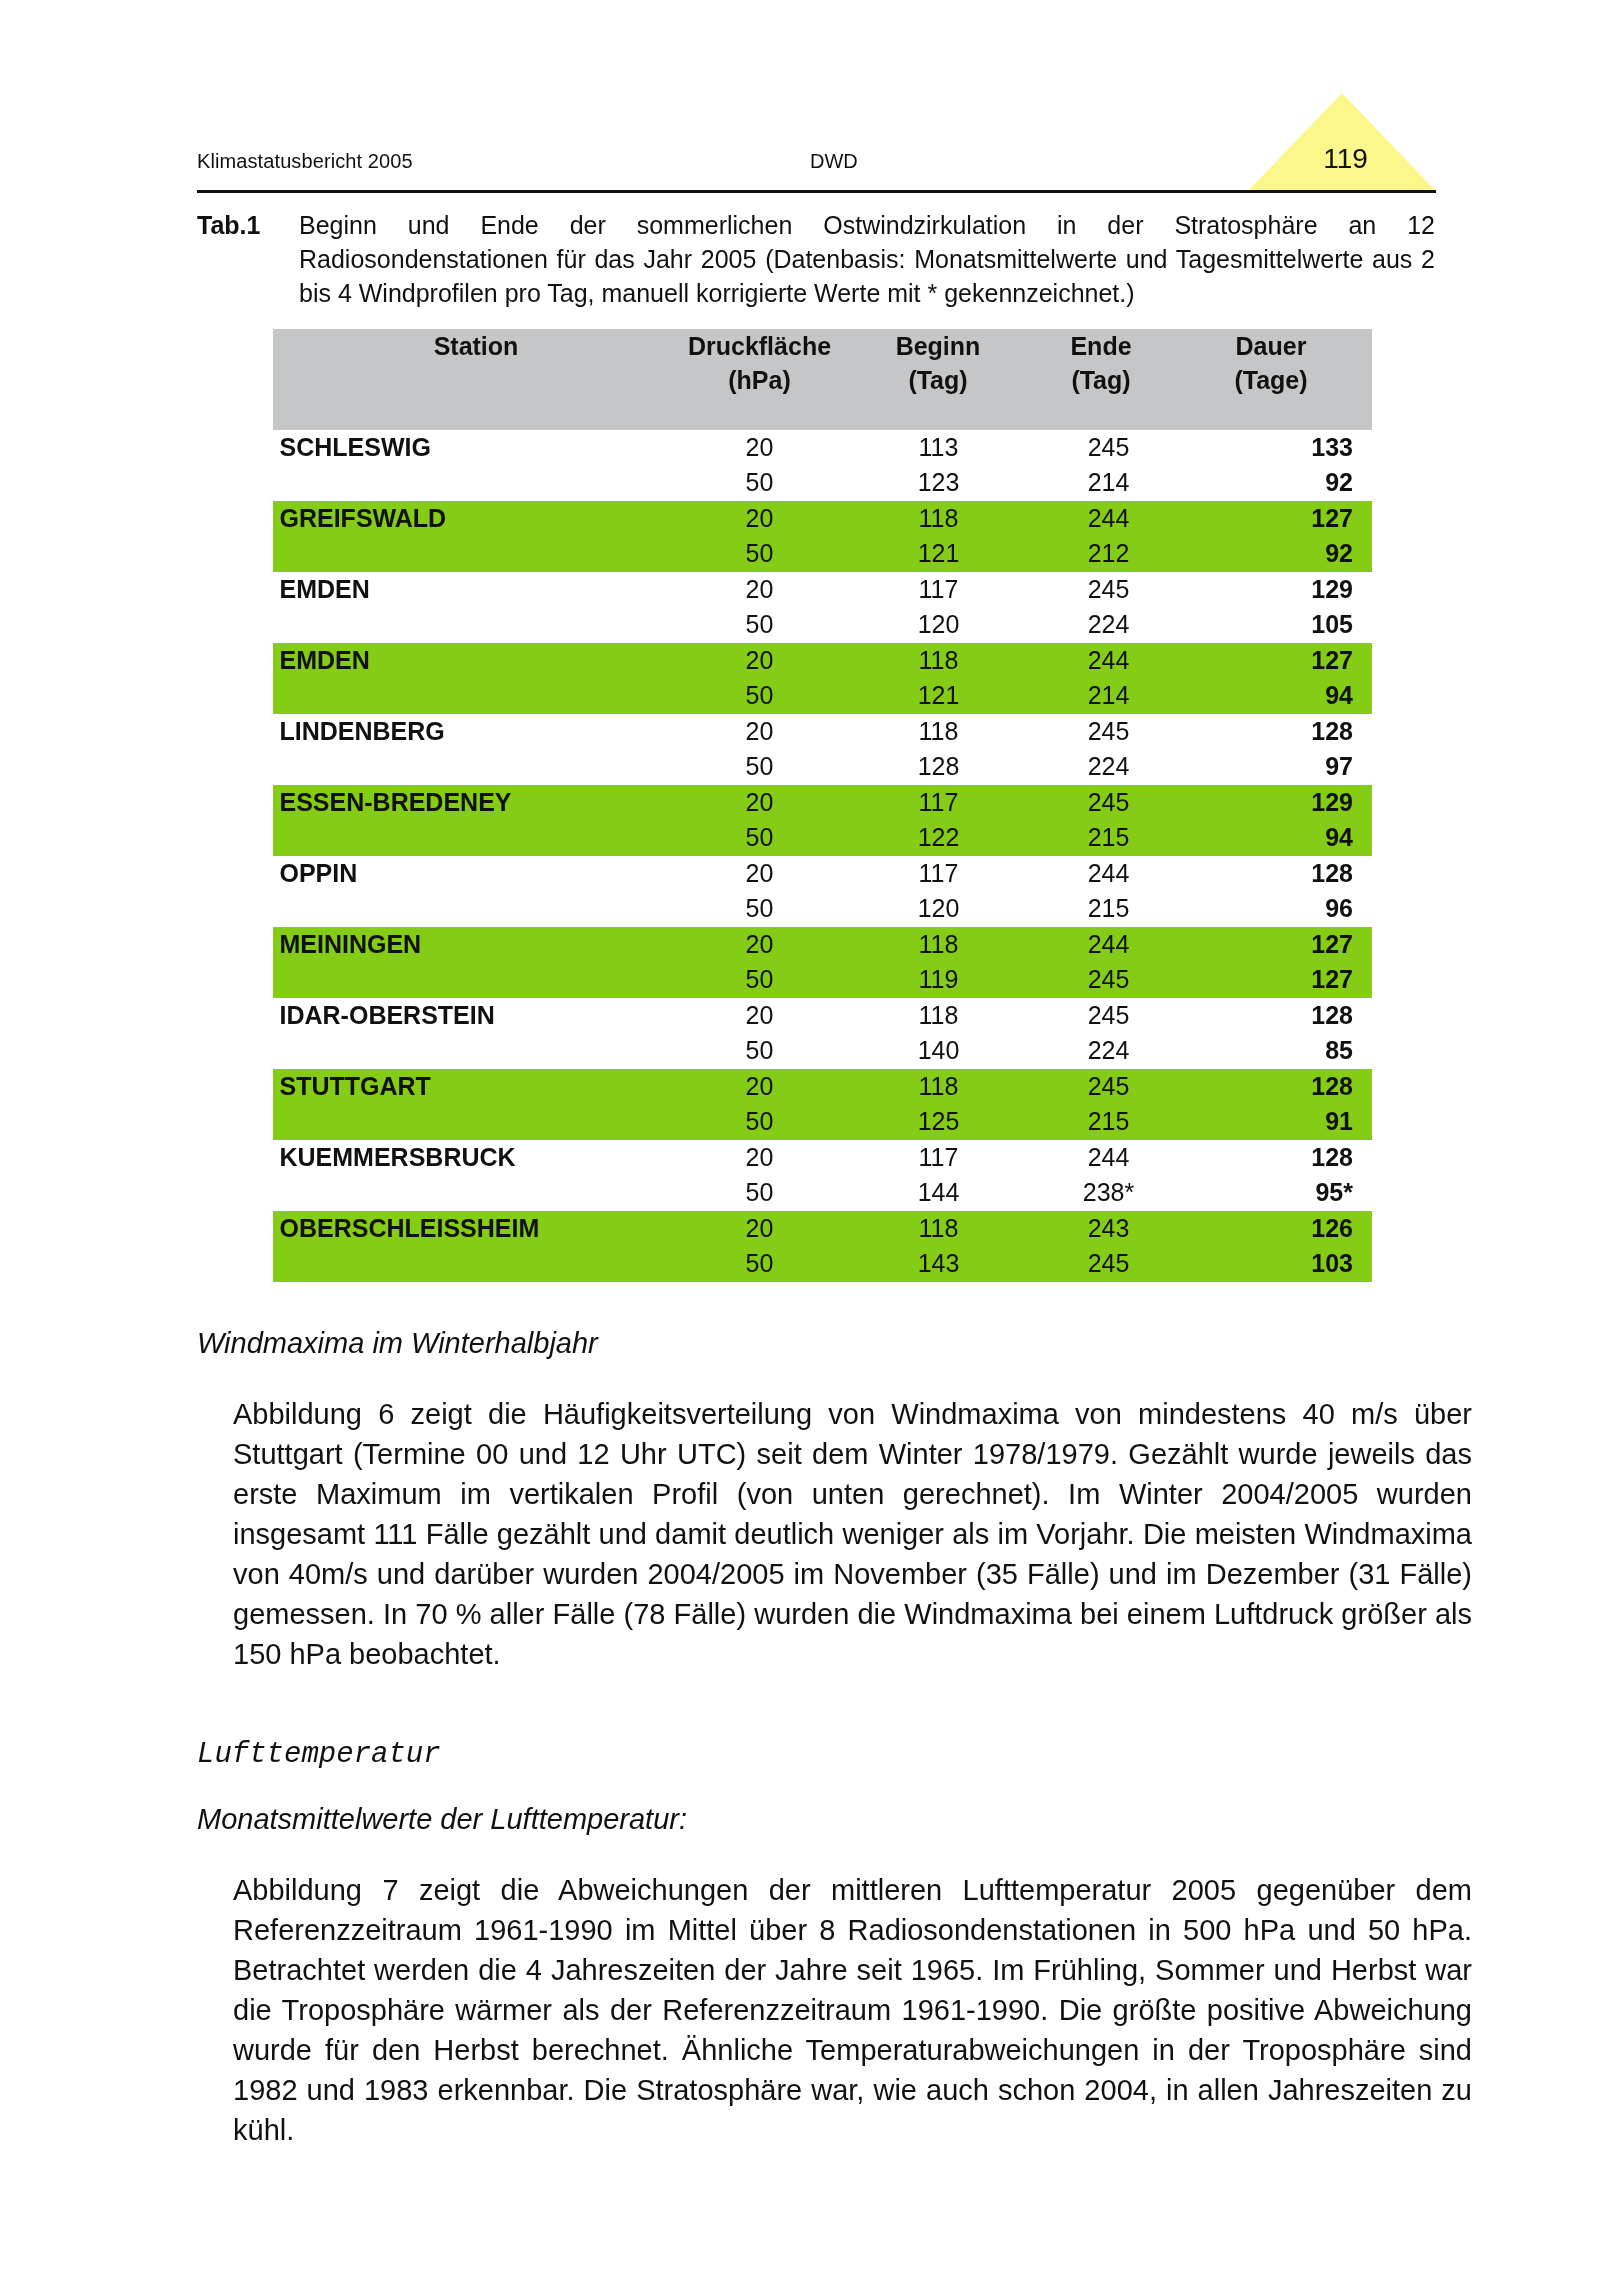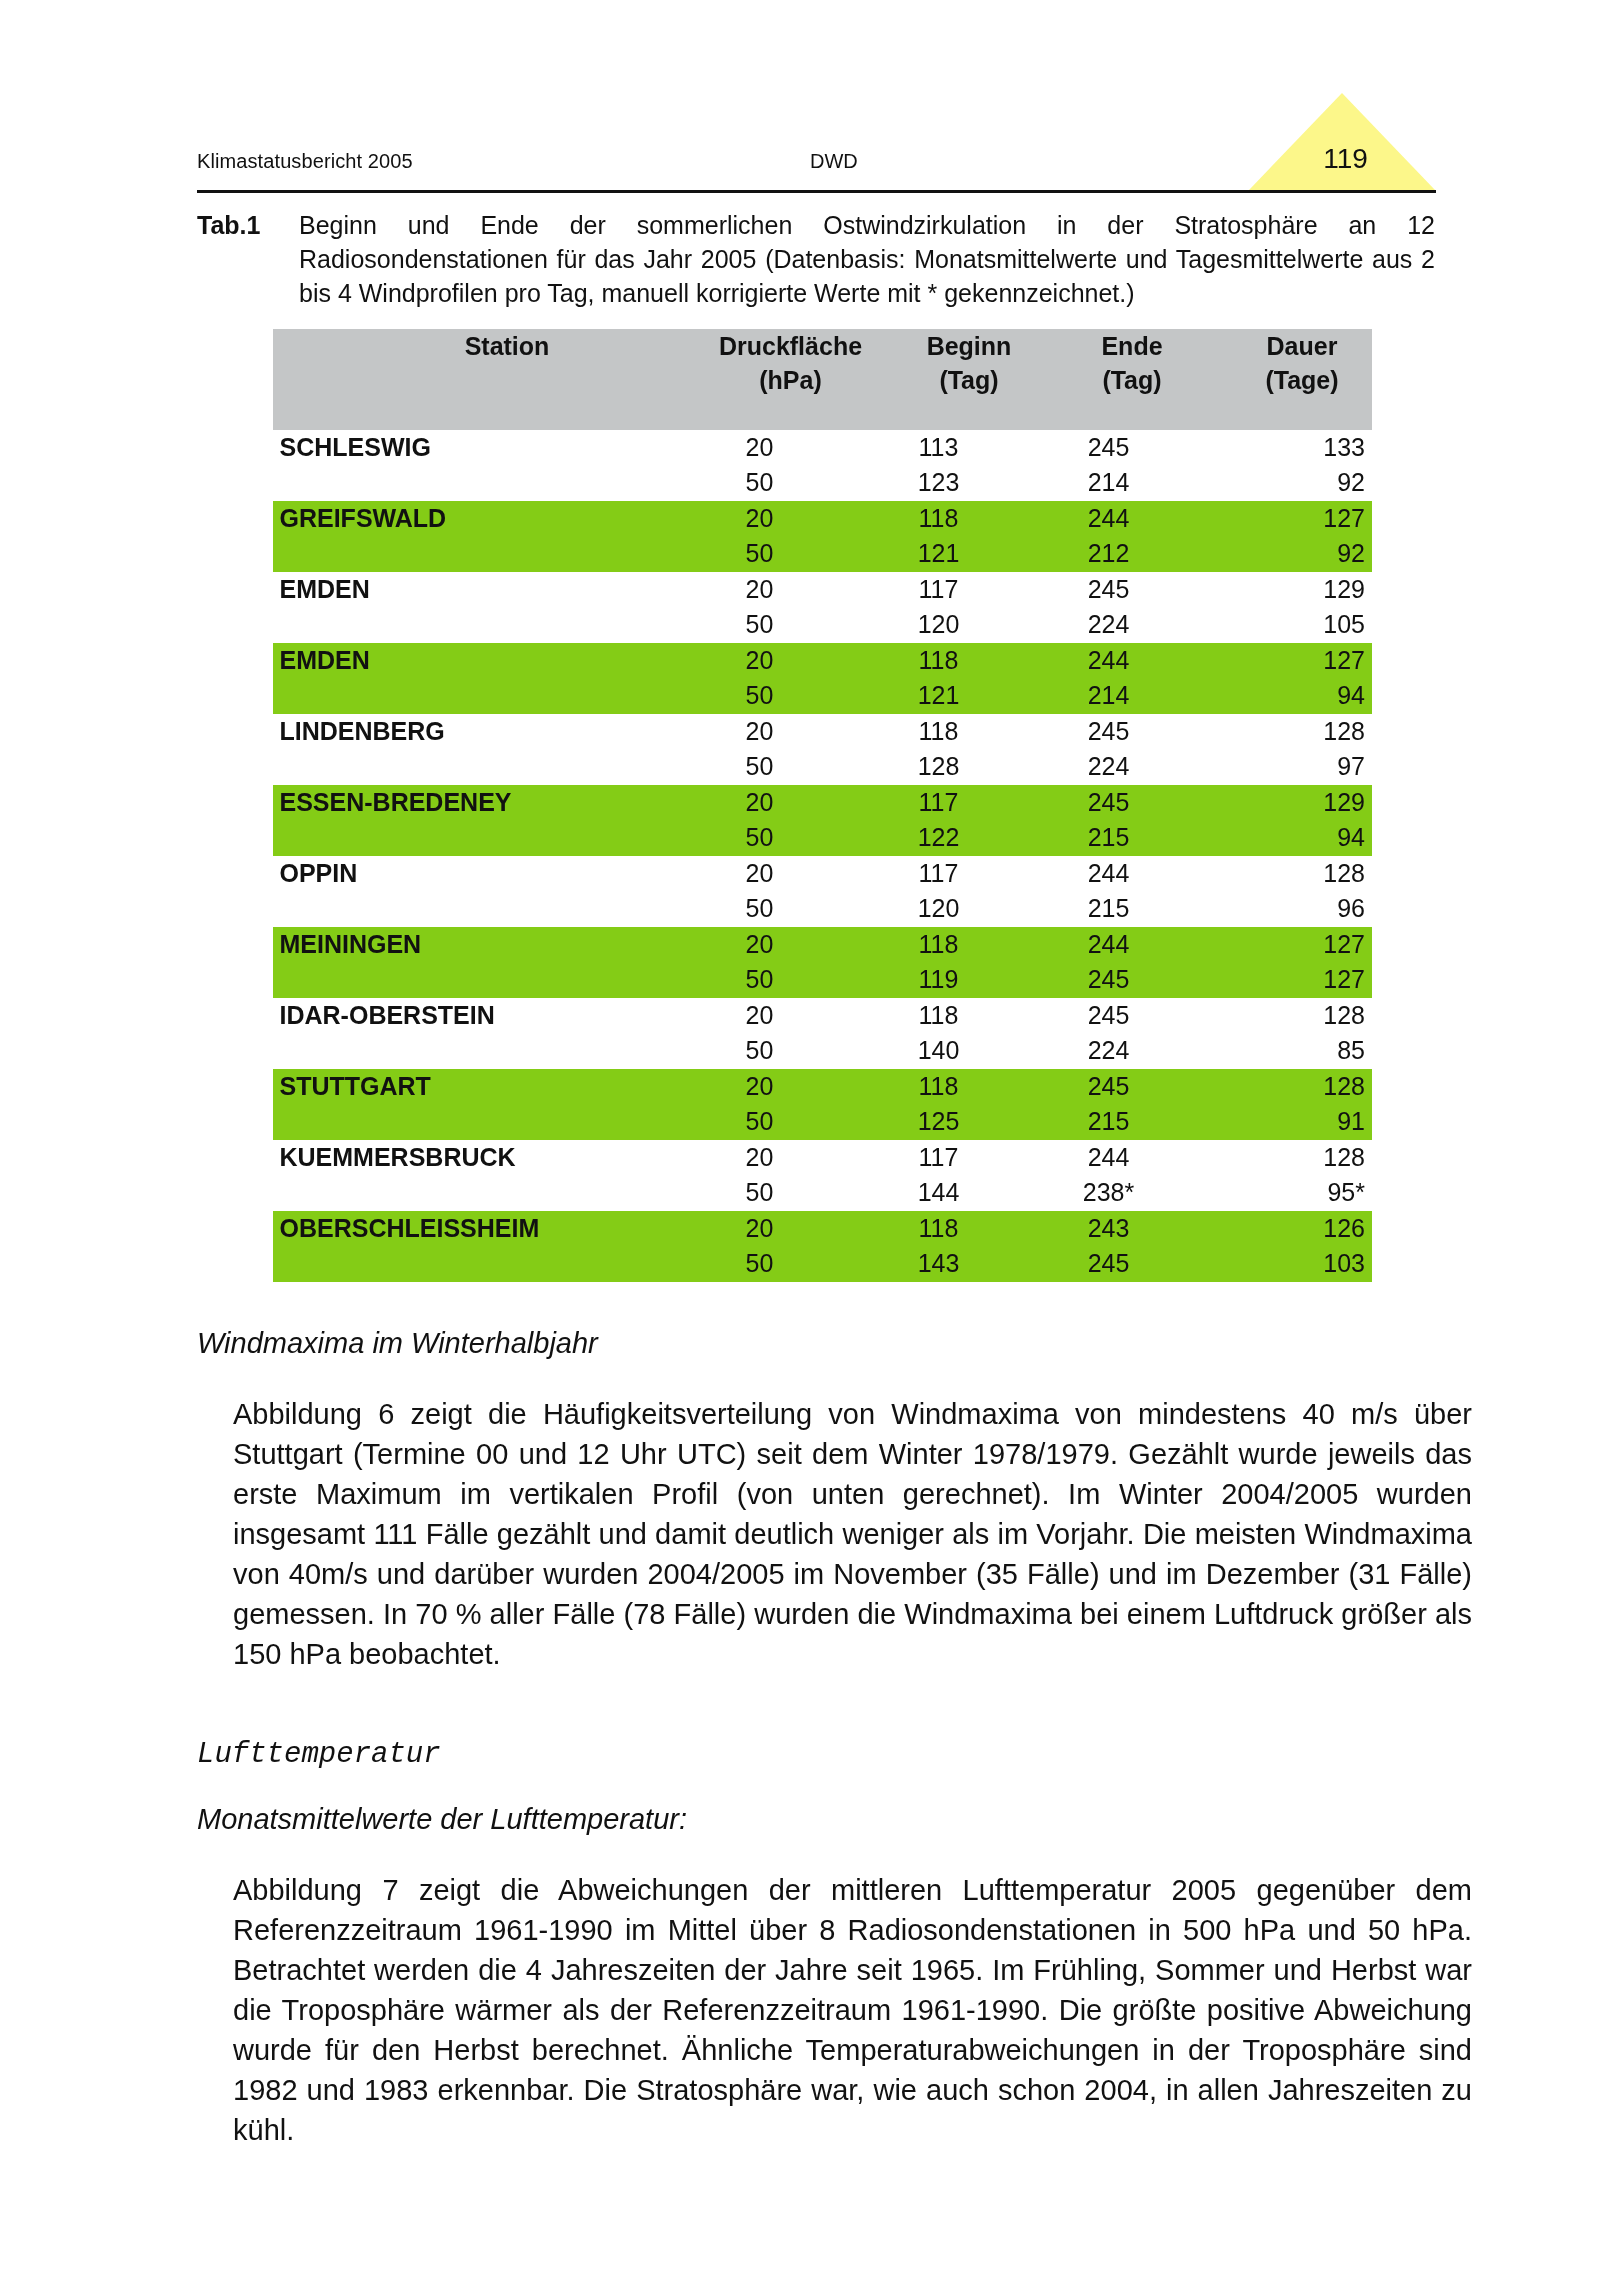--- a/index.html
+++ b/index.html
@@ -17,38 +17,38 @@
   }
   .hdr-pagenum { position: absolute; left: 1120px; top: 50px; font-size: 28px; width: 57px; text-align: center; }
   .hdr-rule { position: absolute; left: 0; top: 97px; width: 1239px; height: 3.2px; background: #111; }
 
   .caption { position: absolute; left: 197px; top: 208px; width: 1239px; font-size: 25px; line-height: 34px; }
   .caption-label { position: absolute; left: 0; top: 0; font-weight: bold; }
   .caption-text { position: absolute; left: 102px; top: 0; width: 1136px; text-align: justify; }
 
   .data-table { position: absolute; left: 273px; top: 329px; width: 1099px; }
   .thead { background: #c4c6c7; height: 101px; position: relative; font-weight: bold; font-size: 25px; line-height: 34px; }
-  .thead .th { position: absolute; top: 0; text-align: center; padding-left: 31px; }
+  .thead .th { position: absolute; top: 0; text-align: center; }
   .th-station { left: 0; width: 406px; }
   .th-druck { left: 389px; width: 195px; }
   .th-beginn { left: 584px; width: 162px; }
   .th-ende { left: 747px; width: 162px; }
   .th-dauer { left: 917px; width: 162px; }
 
   .group { position: relative; height: 71px; }
   .group.shaded { background: #84cc16; }
   .row { position: absolute; left: 0; width: 1099px; height: 35px; font-size: 25px; line-height: 35px; }
   .row.r1 { top: 0; }
   .row.r2 { top: 35px; }
   .cell { position: absolute; top: 0; }
   .c-station { left: 6.5px; font-weight: bold; }
   .c-druck { left: 454px; width: 65px; text-align: center; }
   .c-beginn { left: 617px; width: 97px; text-align: center; }
   .c-ende { left: 787px; width: 97px; text-align: center; }
-  .c-dauer { right: 7px; text-align: right; }
+  .c-dauer { right: 19px; text-align: right; font-weight: bold; }
 
   .section-heading { position: absolute; left: 197px; font-style: italic; font-size: 29px; }
   .paragraph { position: absolute; left: 197px; width: 1239px; font-size: 29px; line-height: 40px; text-align: justify; margin-left: 36px; }
 </style>
 </head>
 <body>
 
 <div class="page-header">
   <div class="hdr-left">Klimastatusbericht 2005</div>
   <div class="hdr-center">DWD</div>

